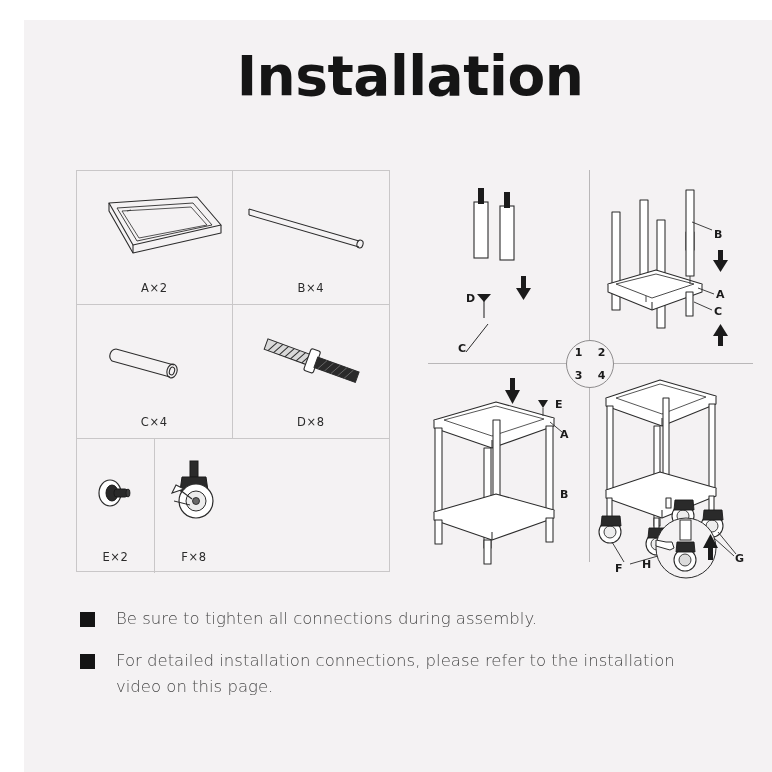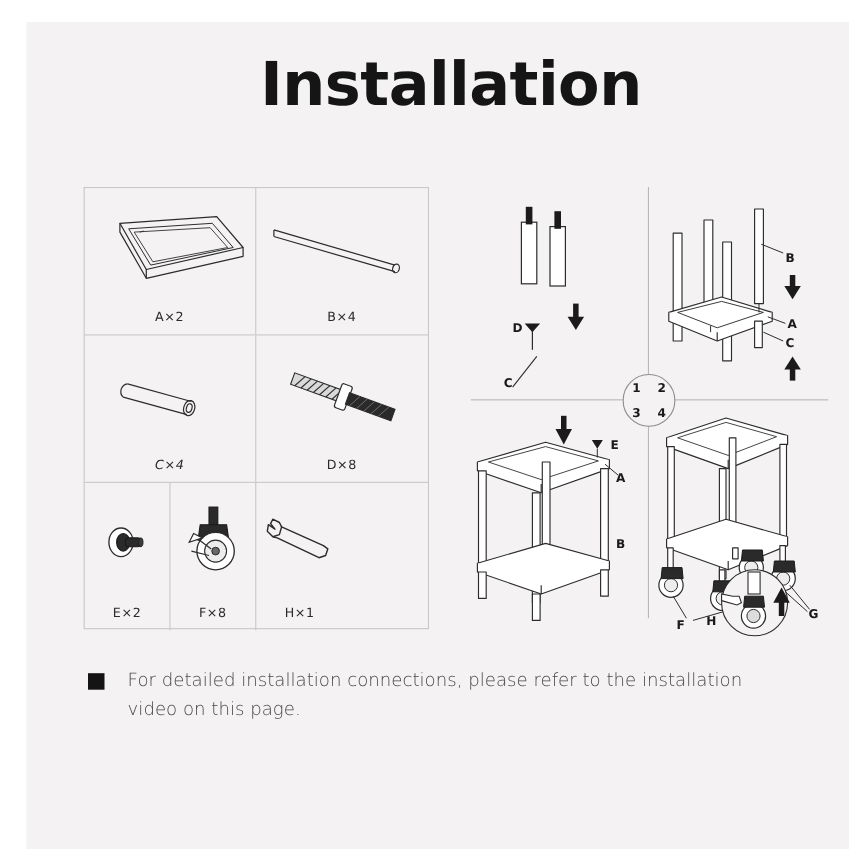--- a/index.html
+++ b/index.html
@@ -144,21 +144,21 @@
               <ellipse cx="119" cy="55" rx="3" ry="4" transform="rotate(16 119 55)"></ellipse>
             </g>
           </svg>
         </div>
         <div class="part-label">B×4</div>
       </div>
     </div>
     <div class="row-sep" style="top:133px;"></div>
 
     <div class="grid-row" style="top:134px;height:133px;">
-      <div class="grid-cell" style="width:156px;height:133px;font-style:italic;">
+      <div class="grid-cell" style="width:156px;height:133px;">
         <div class="part-art" style="top:18px;height:68px;">
           <svg width="140" height="68" viewBox="0 0 140 68">
             <g fill="none" stroke="#2c2c2c" stroke-width="1.1" stroke-linejoin="round">
               <path d="M32 26 L90 42"></path>
               <path d="M28 38 L86 54"></path>
               <path d="M32 26 A 7 7 0 0 0 28 38"></path>
               <ellipse cx="88" cy="48" rx="5" ry="7" transform="rotate(16 88 48)"></ellipse>
               <ellipse cx="88" cy="48" rx="2.5" ry="4" transform="rotate(16 88 48)"></ellipse>
             </g>
           </svg>
@@ -216,31 +216,20 @@
             <circle cx="34" cy="44" r="17" fill="#ffffff" stroke="#2c2c2c" stroke-width="1.2"></circle>
             <circle cx="34" cy="44" r="10" fill="#ededed" stroke="#2c2c2c" stroke-width="1"></circle>
             <circle cx="34" cy="44" r="3.5" fill="#6a6a6a" stroke="#1a1a1a" stroke-width="0.8"></circle>
             <path d="M14 30 L30 42" stroke="#2c2c2c" stroke-width="1.1" fill="none"></path>
             <path d="M10 36 L14 28 L22 32 Z" fill="#ffffff" stroke="#2c2c2c" stroke-width="1.1"></path>
             <path d="M12 44 L28 48" stroke="#2c2c2c" stroke-width="1" fill="none"></path>
           </svg>
         </div>
         <div class="part-label">F×8</div>
       </div>
-      <div class="grid-cell" style="width:79px;height:134px;">
-        <div class="part-art" style="top:24px;height:60px;">
-          <svg width="70" height="52" viewBox="0 0 70 52">
-            <g fill="none" stroke="#2c2c2c" stroke-width="1.3" stroke-linejoin="round">
-              <path d="M12 14 L6 10 L5 16 L10 21 L14 22 L52 40 L58 38 L60 32 L56 29 L18 12 L16 8 L10 5 L8 9 Z"></path>
-              <path d="M10 21 L16 19 L18 12"></path>
-            </g>
-          </svg>
-        </div>
-        <div class="part-label">H×1</div>
-      </div>
     </div>
   </div>
 
   <div id="assembly">
 
     <div id="asm-hline"></div>
     <div id="asm-vline"></div>
 
     <div class="quad" style="left:6px;top:4px;width:160px;height:188px;">
       <svg width="160" height="188" viewBox="0 0 160 188">
@@ -414,16 +403,20 @@
       <div class="q q1">1</div>
       <div class="q q2">2</div>
       <div class="q q3">3</div>
       <div class="q q4">4</div>
     </div>
   </div>
 
   <div id="notes">
     <div class="note">
       <span class="bullet"></span>
+      <span>Be sure to tighten all connections during assembly.</span>
+    </div>
+    <div class="note">
+      <span class="bullet"></span>
       <span>For detailed installation connections, please refer to the installation video on this page.</span>
     </div>
   </div>
 </div>
 
 </body></html>

